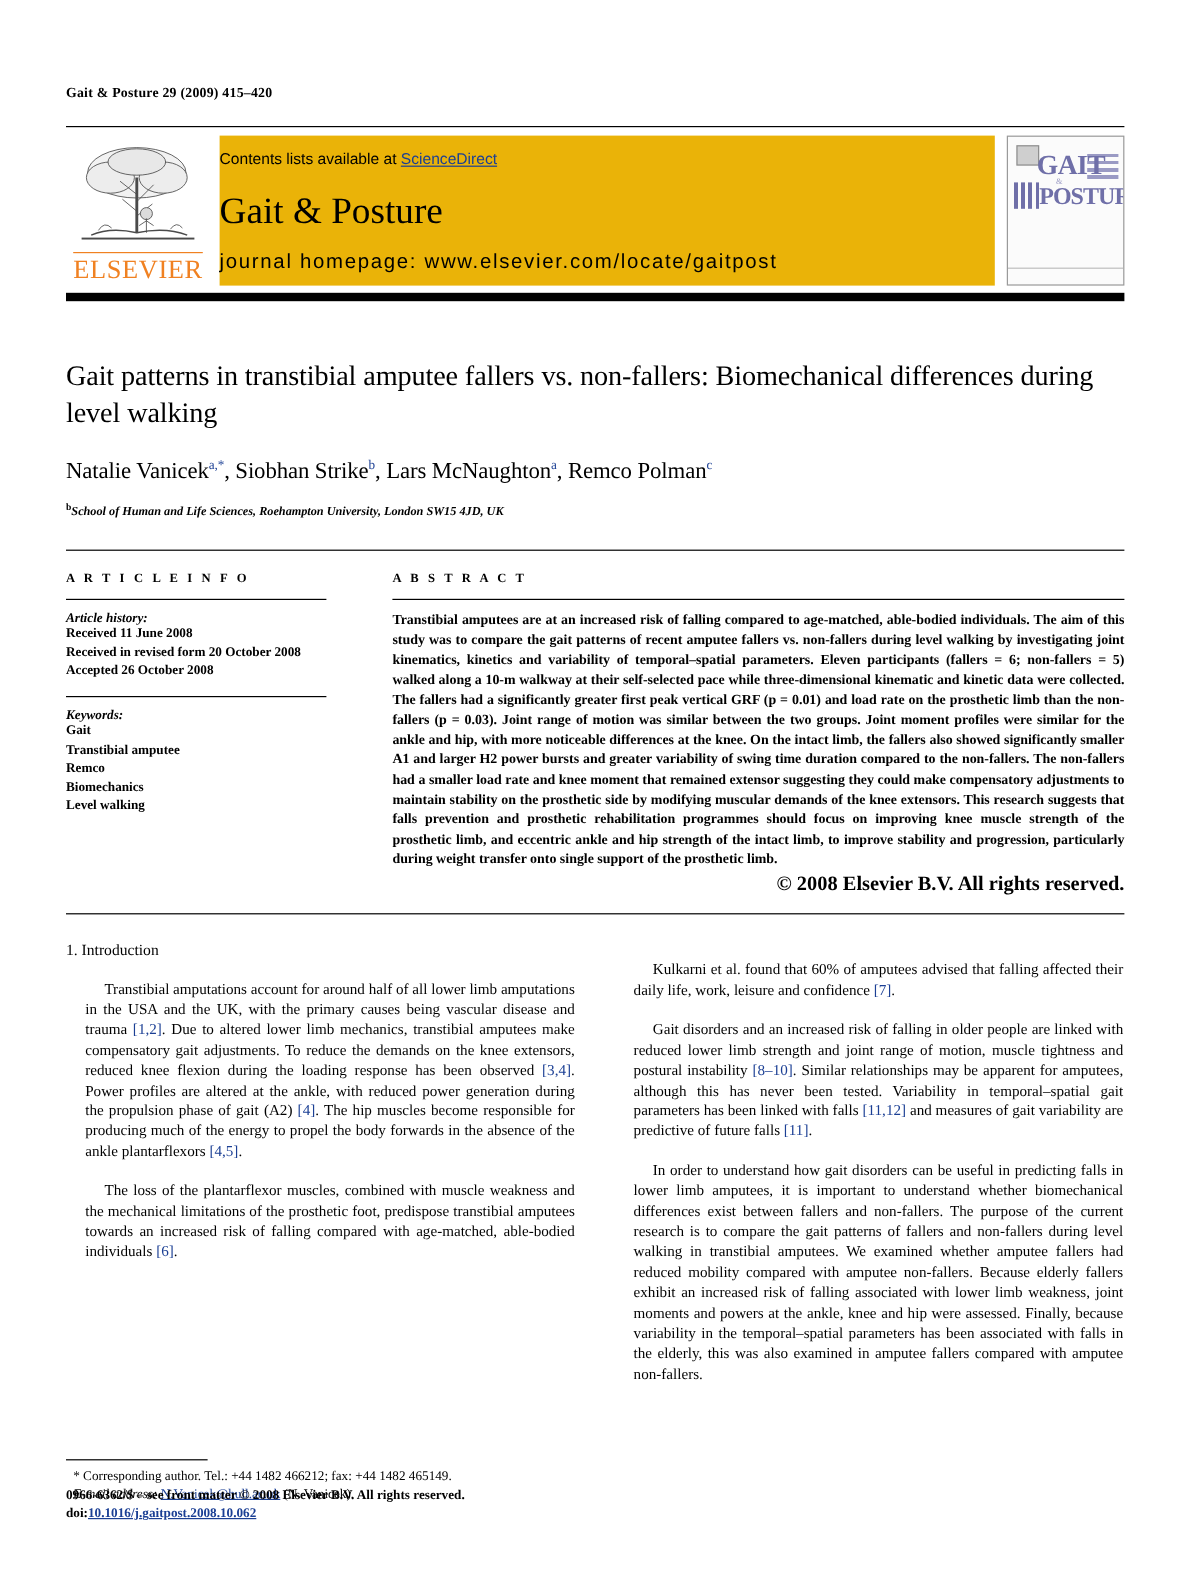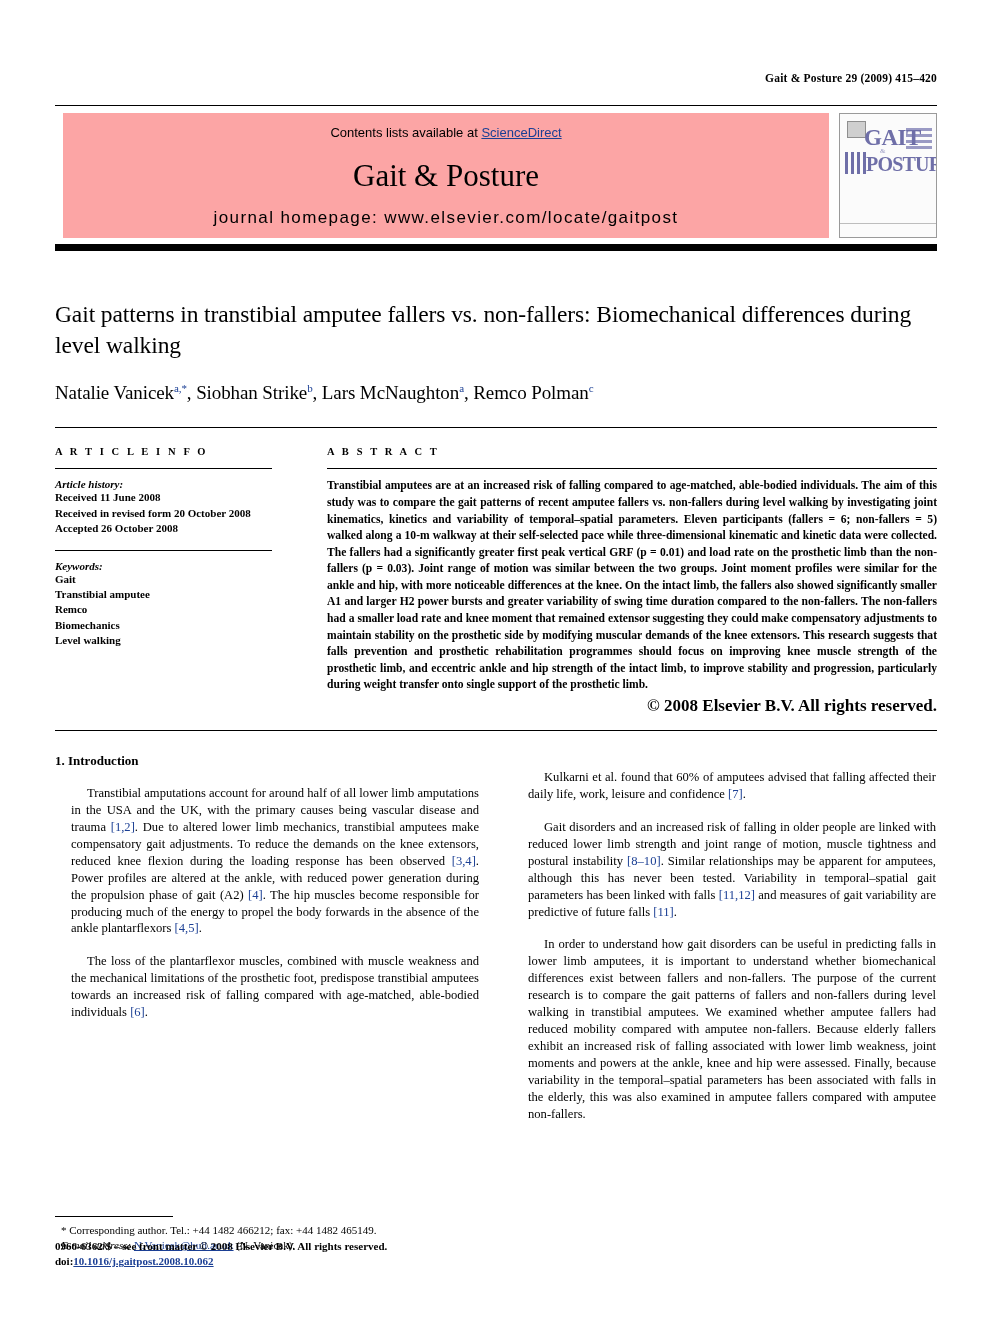--- a/index.html
+++ b/index.html
@@ -17,21 +17,21 @@
   .page {
     width: 992px;
     height: 1323px;
     position: relative;
     box-sizing: border-box;
     padding: 0 55px;
   }
 
   
   .running-head {
-    text-align: right;
+    text-align: left;
     font-family: "Liberation Serif", serif;
     font-weight: bold;
     font-size: 11.5px;
     padding-top: 72px;
     letter-spacing: 0.2px;
   }
 
   
   .banner-rule {
     border-top: 1.2px solid #000;
@@ -61,25 +61,25 @@
     line-height: 1;
     margin-top: 1px;
   }
   .elsevier-rule {
     width: 108px;
     border-top: 1.5px solid #F08121;
     margin-bottom: 2px;
   }
   .banner-center {
     flex: 1 1 auto;
-    background: #fca5a5;
+    background: #eab308;
     margin: 0 10px 0 8px;
     display: flex;
     flex-direction: column;
-    align-items: center;
+    align-items: flex-start;
     justify-content: space-between;
     padding: 12px 0 10px 0;
     box-sizing: border-box;
   }
   .contents-line {
     font-size: 13px;
     font-family: "Liberation Sans", sans-serif;
   }
   .sd-link { color: #1b3f94; }
   .journal-title {
@@ -250,21 +250,21 @@
   }
   .body-col {
     width: 440px;
     flex: 0 0 440px;
     position: relative;
   }
   .body-col.left { margin-right: 0; }
   .body-col.right { margin-left: 17px; }
   .body-head {
     font-family: "Liberation Serif", serif;
-    font-weight: bold;
+    font-weight: normal;
     font-size: 13px;
     margin-bottom: 14px;
   }
   p.body-text {
     font-size: 12.6px;
     line-height: 1.345;
     text-align: justify;
     margin: 16px;
     text-indent: 16px;
   }
@@ -307,20 +307,39 @@
 <body>
 
 <div class="page">
 
   <div class="running-head">Gait &amp; Posture 29 (2009) 415–420</div>
 
   <div class="banner-rule"></div>
 
   <div class="banner">
 
+    <div class="elsevier-logo">
+      <svg class="tree-svg" width="106" height="92" viewBox="0 0 106 92">
+        <g stroke="#4a4a4a" stroke-width="0.7" fill="none">
+          <ellipse cx="52" cy="26" rx="41" ry="21" fill="#f2f2f2"></ellipse>
+          <ellipse cx="30" cy="30" rx="20" ry="13" fill="#ededed"></ellipse>
+          <ellipse cx="74" cy="30" rx="20" ry="13" fill="#ededed"></ellipse>
+          <ellipse cx="52" cy="17" rx="24" ry="11" fill="#e8e8e8"></ellipse>
+          <path d="M52 30 L52 76" stroke="#4a4a4a" stroke-width="2.4"></path>
+          <path d="M52 44 L38 33 M52 50 L66 36 M52 58 L40 48 M52 62 L65 52"></path>
+          <path d="M14 78 Q30 71 52 76 Q76 71 94 78" stroke-width="1.2"></path>
+          <path d="M20 74 q5 -8 11 -2 M80 73 q5 -7 10 -1"></path>
+          <circle cx="60" cy="60" r="5" fill="#dcdcdc"></circle>
+          <path d="M60 64 L60 76 M60 66 L54 70 M60 66 L66 70"></path>
+        </g>
+        <rect x="6" y="80" width="94" height="1.6" fill="#4a4a4a"></rect>
+      </svg>
+      <div class="elsevier-rule"></div>
+      <div class="elsevier-word">ELSEVIER</div>
+    </div>
 
     <div class="banner-center">
       <div class="contents-line">
         <span>Contents lists available at </span><a class="sd-link" href="#">ScienceDirect</a>
       </div>
       <div class="journal-title">Gait &amp; Posture</div>
       <div class="homepage-line">journal homepage: www.elsevier.com/locate/gaitpost</div>
     </div>
 
     <div class="cover-thumb">
@@ -336,20 +355,21 @@
 
   <div class="thick-bar"></div>
 
   <div class="title">Gait patterns in transtibial amputee fallers vs. non-fallers: Biomechanical differences during level walking</div>
 
   <div class="authors">
     <span><span>Natalie Vanicek</span><sup>a,*</sup></span><span>, </span><span><span>Siobhan Strike</span><sup>b</sup></span><span>, </span><span><span>Lars McNaughton</span><sup>a</sup></span><span>, </span><span><span>Remco Polman</span><sup>c</sup></span>
   </div>
 
   <div class="affiliations">
+    <div><sup>b</sup><span>School of Human and Life Sciences, Roehampton University, London SW15 4JD, UK</span></div>
   </div>
 
   <div class="info-rule"></div>
 
   <div class="info-abstract">
 
     <div class="col-info">
       <div class="sec-head">A R T I C L E  I N F O</div>
       <div class="hr-thin"></div>
       <div class="info-label">Article history:</div>

